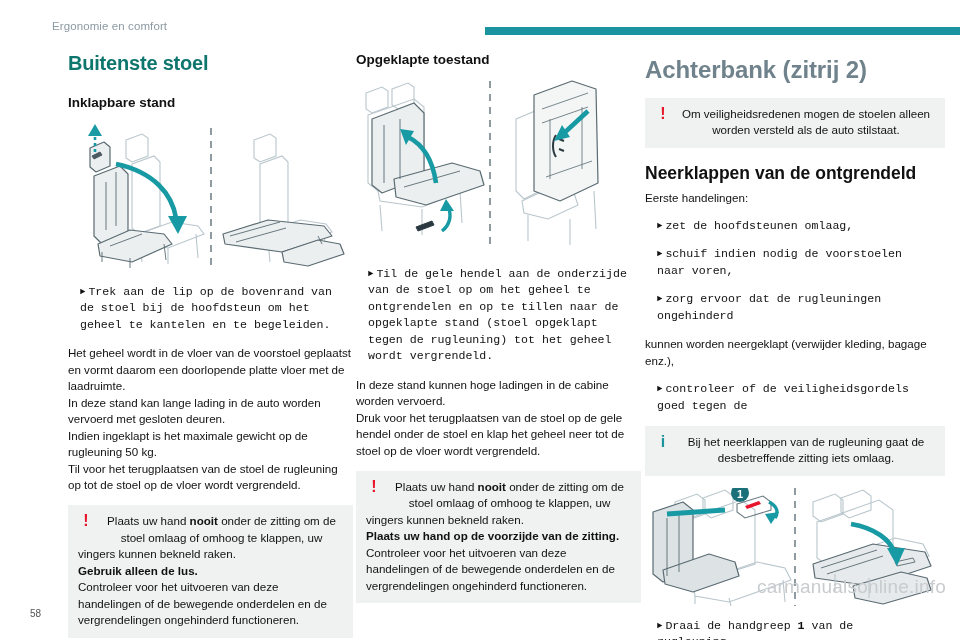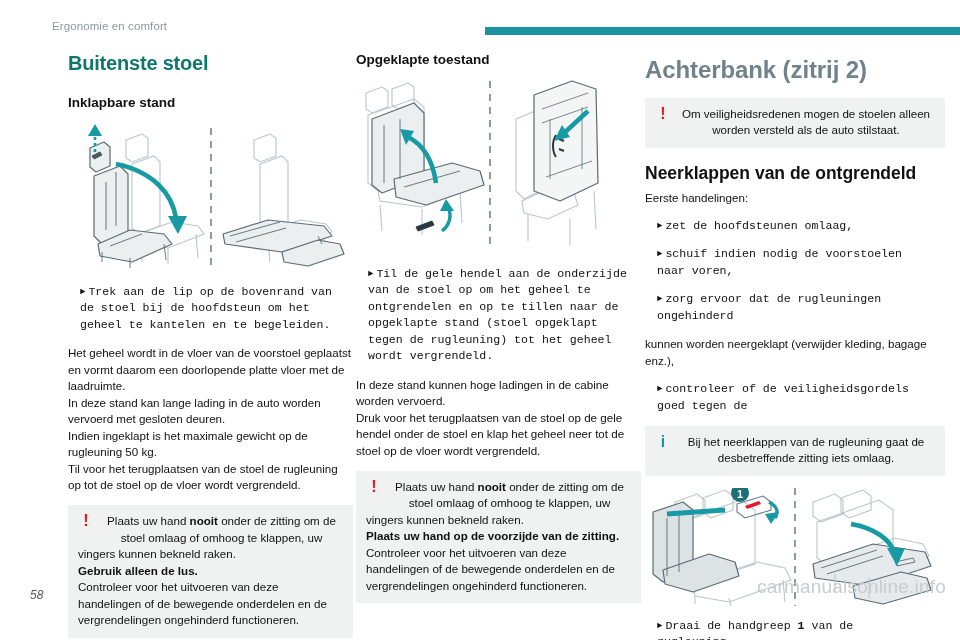--- a/index.html
+++ b/index.html
@@ -137,24 +137,23 @@
   .figure {
     position: relative;
     margin: 0 0 10px 0;
   }
   .figure svg { display: block; }
 
   
   .folio {
     position: absolute;
     left: 30px;
-    top: 588px;
-    font-size: 12px;
+    top: 608px;
+    font-size: 10px;
     color: #555;
-    font-style: italic;
   }
   .watermark {
     position: absolute;
     right: 14px;
     top: 576px;
     font-size: 19px;
     color: #c9ccce;
     letter-spacing: .2px;
   }
 </style>

